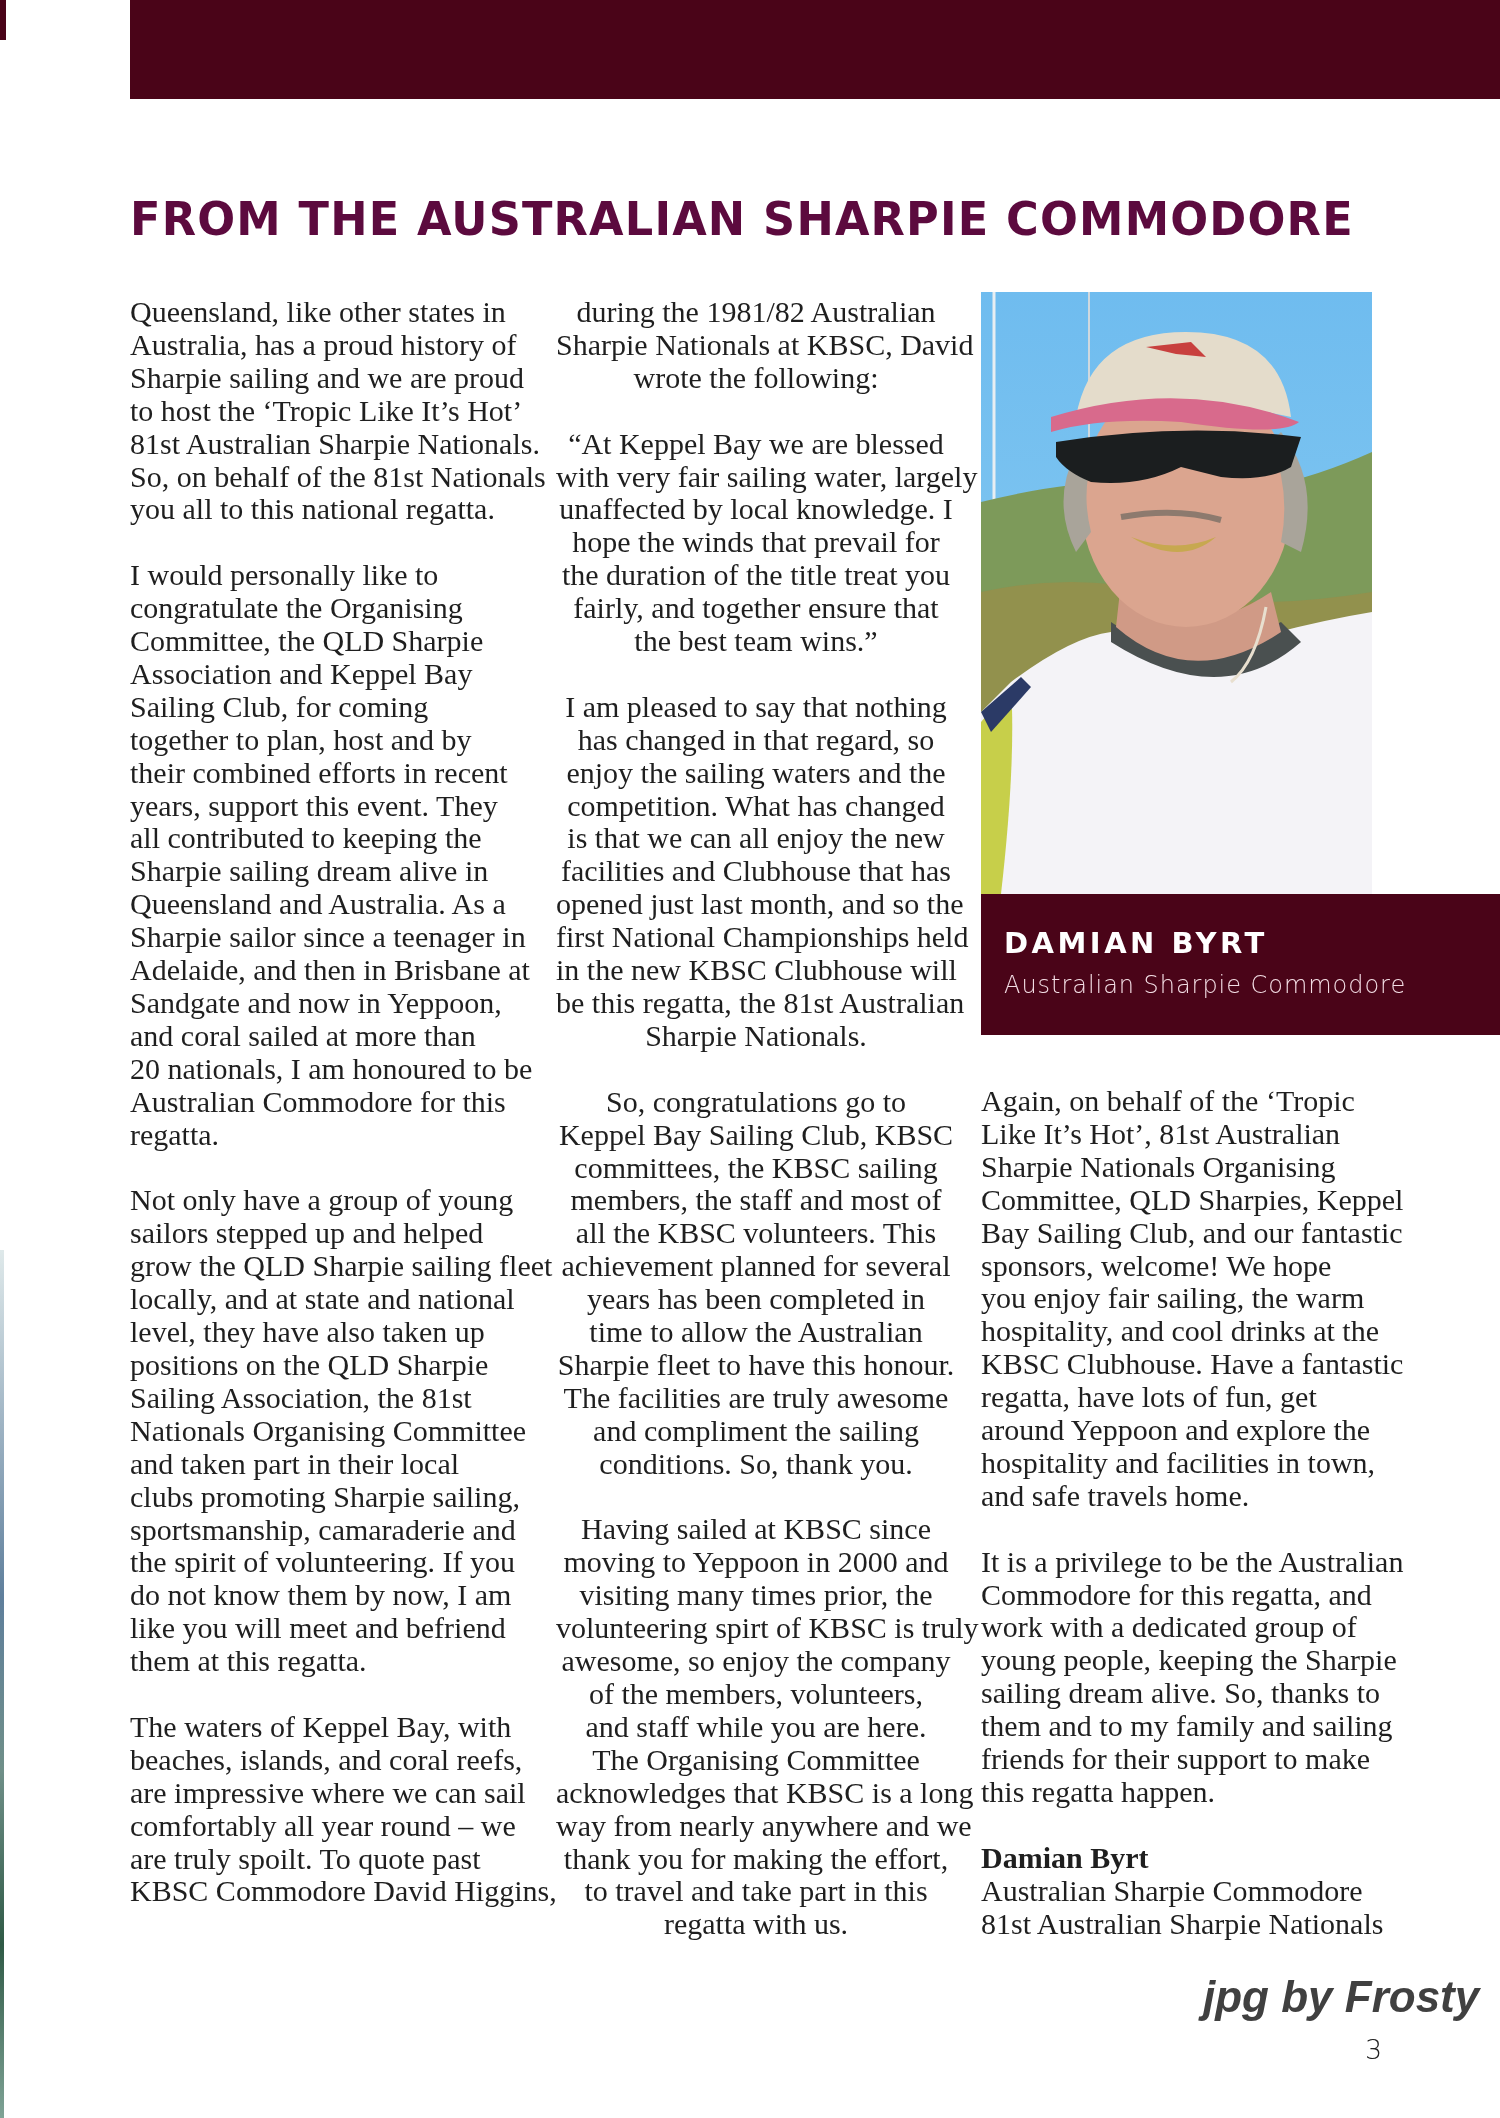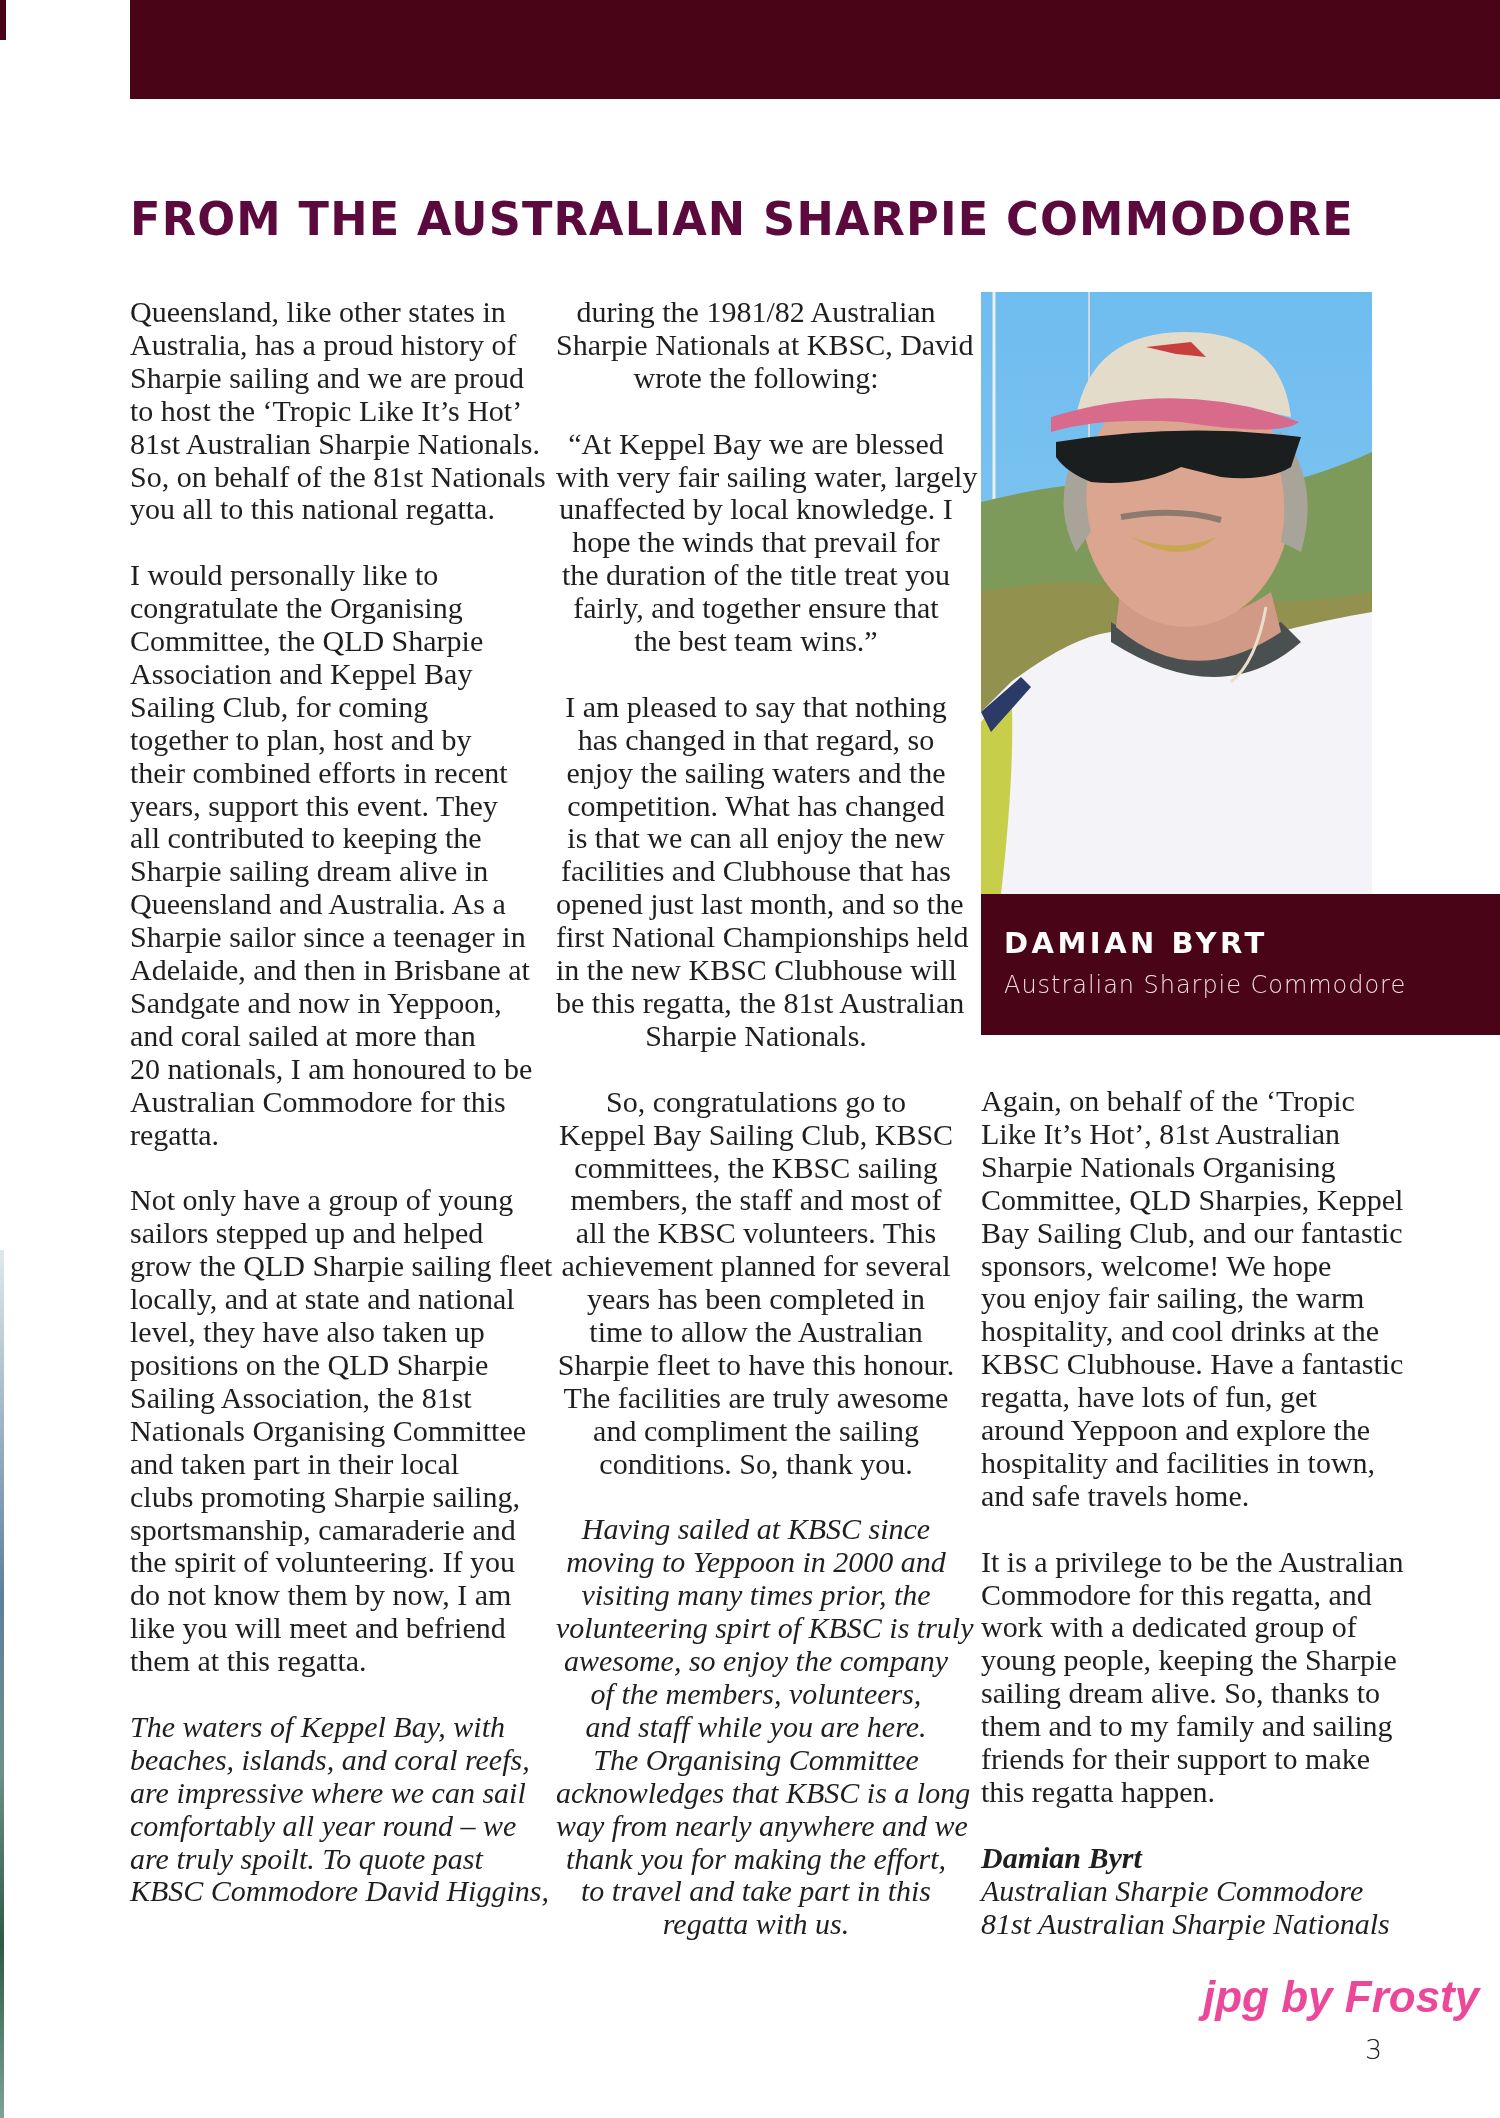--- a/index.html
+++ b/index.html
@@ -19,21 +19,21 @@
     position: absolute; left: 130px; top: 192px; margin: 0;
     font-family: "DejaVu Sans", "Liberation Sans", sans-serif; font-weight: 900;
     font-size: 46px; letter-spacing: 1.2px; color: #5c0a3e; white-space: nowrap;
     transform: scaleX(0.97); transform-origin: left top;
   }
   .col {
     position: absolute; top: 296px; width: 400px;
     font-size: 30px; line-height: 32.9px;
   }
   .col p { margin: 0 0 32.9px 0; }
-  .col p:last-child { margin-bottom: 0; font-style: italic; }
+  .col p:last-child { margin-bottom: 0; }
   .col .line { display: block; white-space: nowrap; }
   #col1 { left: 130px; }
   #col2 { left: 556px; text-align: center; }
   #col3 { left: 981px; top: 1085px; }
   .sig-name { font-weight: bold; }
 
   .photo {
     position: absolute; left: 981px; top: 292px; width: 391px; height: 602px; overflow: hidden;
     background: linear-gradient(180deg, #6fbcef 0%, #79c2f0 35%, #8fb08a 48%, #6e8f55 60%, #c8c0a8 75%, #e8e4da 100%);
   }
@@ -48,21 +48,21 @@
   }
   .caption-role {
     position: absolute; left: 23px; top: 76px; margin: 0;
     font-family: "DejaVu Sans", "Liberation Sans", sans-serif; font-weight: 200;
     font-size: 25px; letter-spacing: 1px; color: #f3dde4; white-space: nowrap;
     transform: scaleX(0.96); transform-origin: left top;
   }
   .watermark {
     position: absolute; left: 1203px; top: 1972px; margin: 0;
     font-family: "Liberation Sans", "DejaVu Sans", sans-serif; font-style: italic; font-weight: bold;
-    font-size: 44px; color: #ec4899; white-space: nowrap;
+    font-size: 44px; color: #404040; white-space: nowrap;
   }
   .page-number {
     position: absolute; left: 1365px; top: 2034px; margin: 0;
     font-family: "DejaVu Sans", "Liberation Sans", sans-serif; font-weight: 300;
     font-size: 27px; color: #222; 
   }
 </style>
 </head>
 <body>
 

